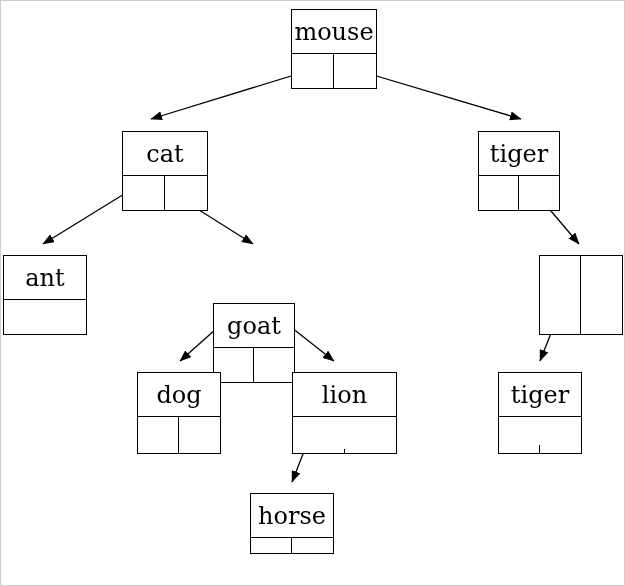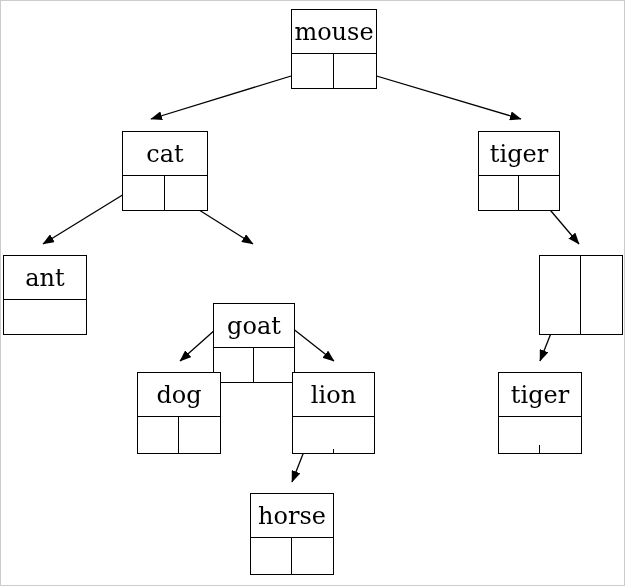--- a/index.html
+++ b/index.html
@@ -125,35 +125,35 @@
           <div class="ptr-cell ptr-right"></div>
         </div>
       </div>
       <div class="node" style="left: 136px; top: 371px; width: 84px; height: 82px; text-align: right;">
         <div class="node-label">dog</div>
         <div class="node-pointers">
           <div class="ptr-cell ptr-left"></div>
           <div class="ptr-cell ptr-right"></div>
         </div>
       </div>
-      <div class="node" style="left: 291px; top: 371px; width: 83px; height: 82px; gap: 32px;">
+      <div class="node" style="left: 291px; top: 371px; width: 105px; height: 82px; gap: 32px;">
         <div class="node-label">lion</div>
         <div class="node-pointers">
           <div class="ptr-cell ptr-left"></div>
           <div class="ptr-cell ptr-right"></div>
         </div>
       </div>
       <div class="node" style="left: 497px; top: 371px; width: 84px; height: 82px; gap: 28px;">
         <div class="node-label">tiger</div>
         <div class="node-pointers">
           <div class="ptr-cell ptr-left"></div>
           <div class="ptr-cell ptr-right"></div>
         </div>
       </div>
-      <div class="node" style="left: 249px; top: 492px; width: 84px; height: 82px; text-align: center;">
+      <div class="node" style="left: 249px; top: 492px; width: 84px; height: 61px; text-align: center;">
         <div class="node-label">horse</div>
         <div class="node-pointers">
           <div class="ptr-cell ptr-left"></div>
           <div class="ptr-cell ptr-right"></div>
         </div>
       </div>
     </div>
 
 </div>
 

